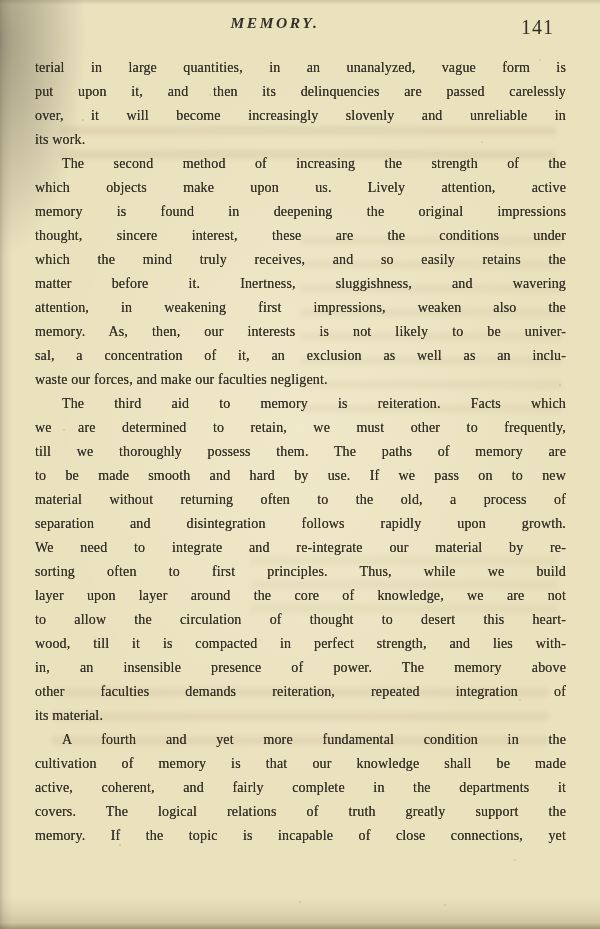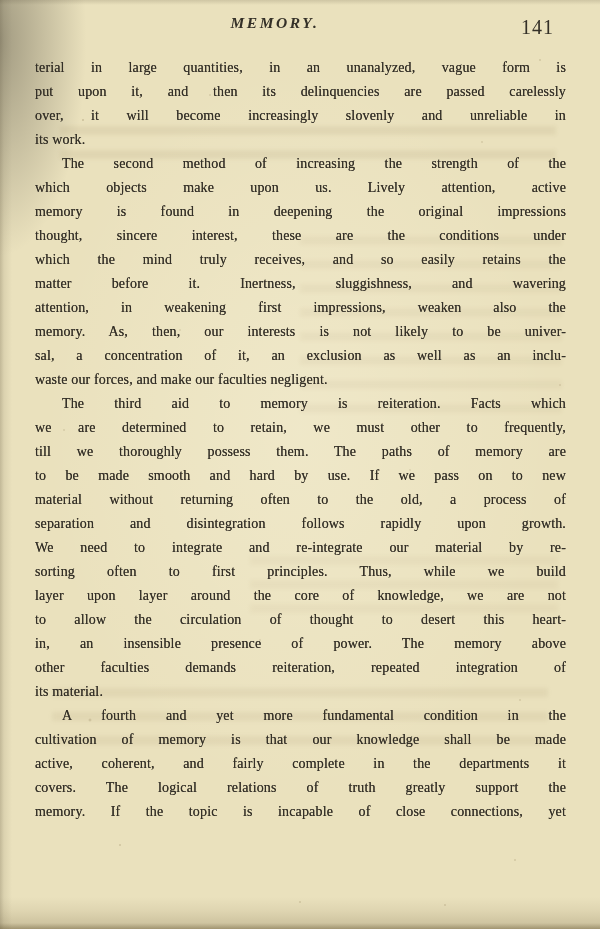--- a/index.html
+++ b/index.html
@@ -97,20 +97,21 @@
       <div class="line indent">The third aid to memory is reiteration.  Facts which</div>
       <div class="line">we are determined to retain, we must other to frequently,</div>
       <div class="line">till we thoroughly possess them.  The paths of memory are</div>
       <div class="line">to be made smooth and hard by use.  If we pass on to new</div>
       <div class="line">material without returning often to the old, a process of</div>
       <div class="line">separation and disintegration follows rapidly upon growth.</div>
       <div class="line">We need to integrate and re-integrate our material by re-</div>
       <div class="line">sorting often to first principles.  Thus, while we build</div>
       <div class="line">layer upon layer around the core of knowledge, we are not</div>
       <div class="line">to allow the circulation of thought to desert this heart-</div>
+      <div class="line">wood, till it is compacted in perfect strength, and lies with-</div>
       <div class="line">in, an insensible presence of power.  The memory above</div>
       <div class="line">other faculties demands reiteration, repeated integration of</div>
       <div class="line no-justify">its material.</div>
       <div class="line indent">A fourth and yet more fundamental condition in the</div>
       <div class="line">cultivation of memory is that our knowledge shall be made</div>
       <div class="line">active, coherent, and fairly complete in the departments it</div>
       <div class="line">covers.  The logical relations of truth greatly support the</div>
       <div class="line">memory.  If the topic is incapable of close connections, yet</div>
     </main>
 

